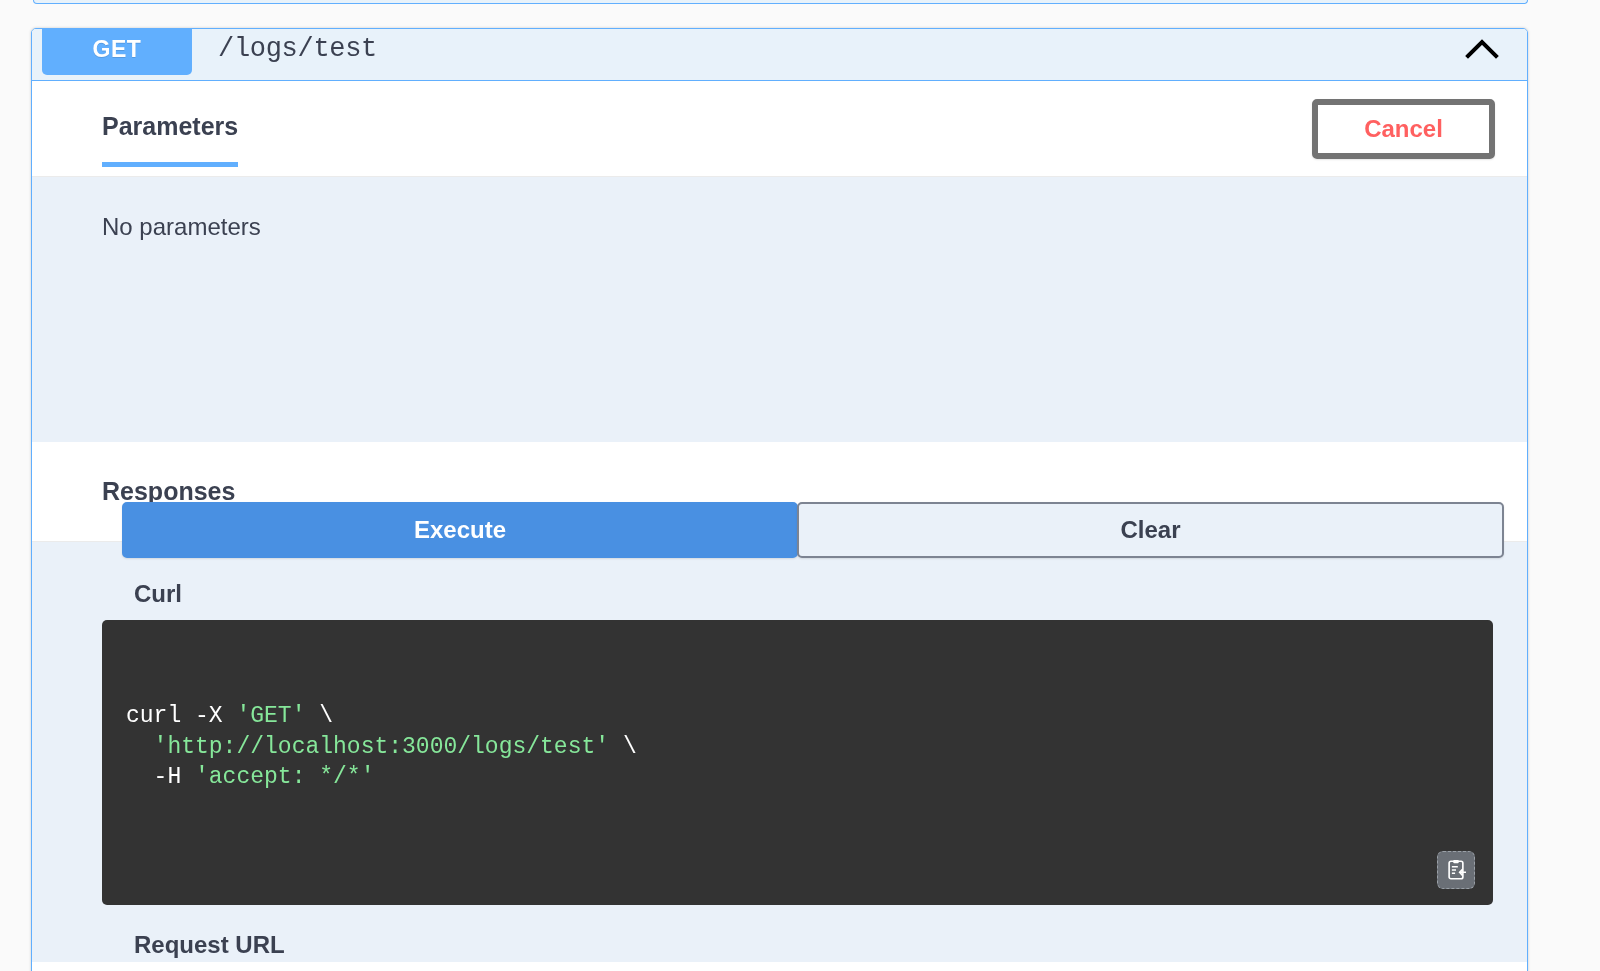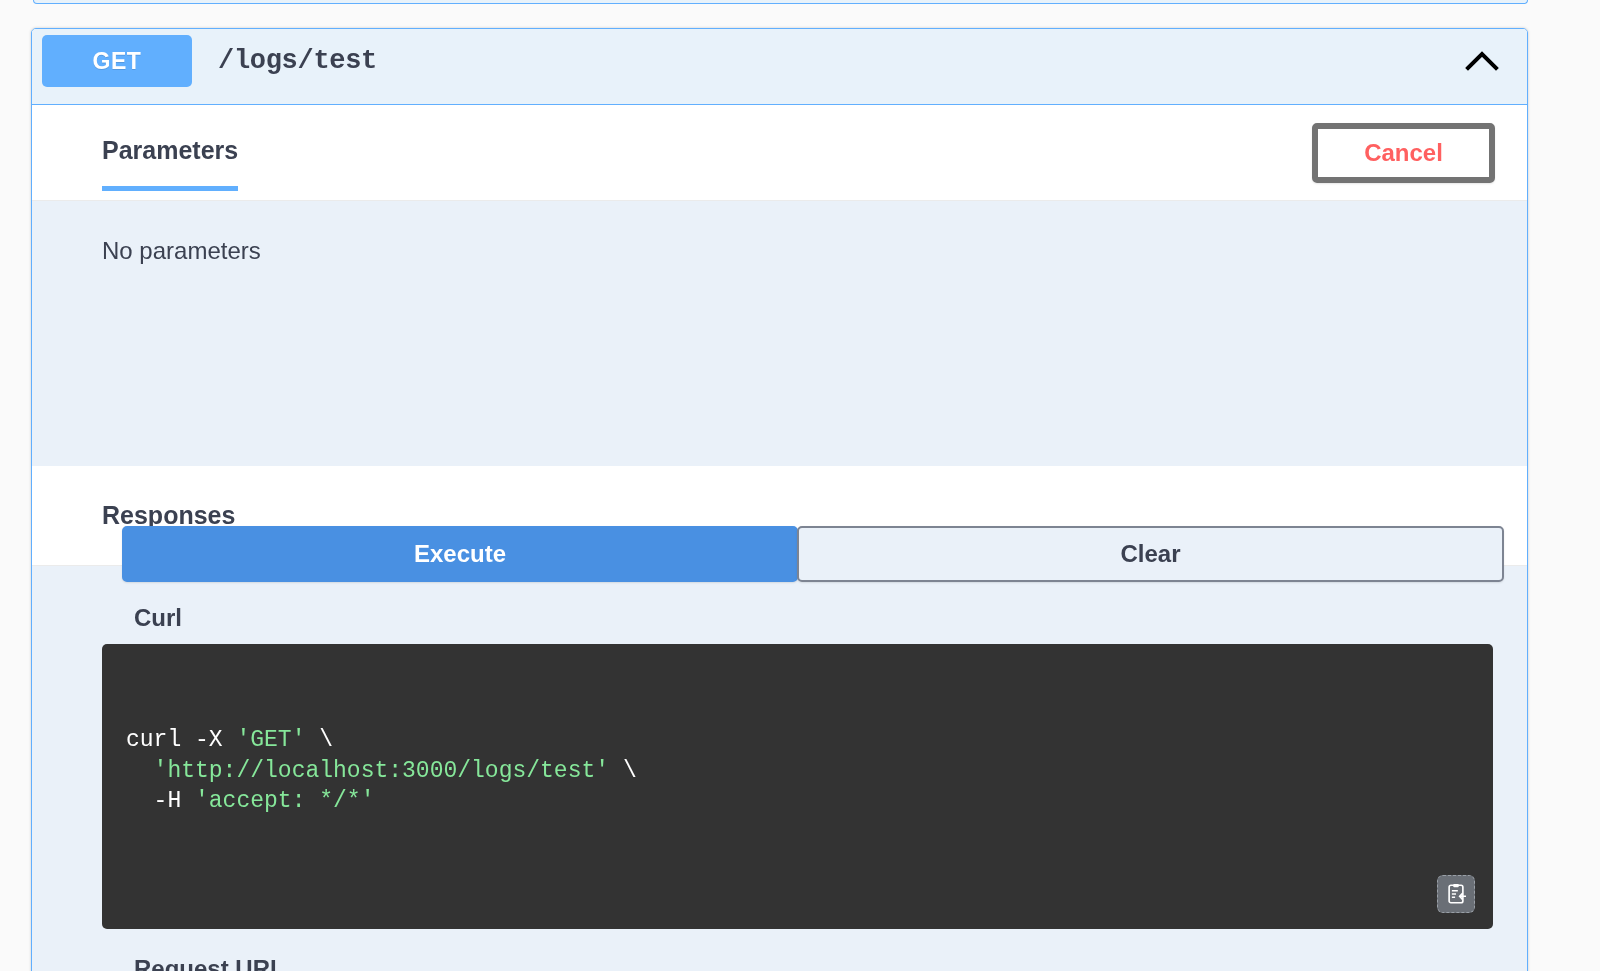--- a/index.html
+++ b/index.html
@@ -47,21 +47,21 @@
     border-radius: 5px 5px 0 0;
     box-sizing: border-box;
     box-shadow: 0 0 3px rgba(0,0,0,0.19);
     overflow: hidden;
   }
 
   
   .opblock-summary {
     display: flex;
     align-items: center;
-    height: 76px;
+    height: 52px;
     background: #e8f2fa;
     border-bottom: 1px solid #61affe;
     padding: 0 22px 12px 10px;
     box-sizing: border-box;
     cursor: pointer;
   }
 
   .http-method {
     width: 150px;
     min-width: 150px;
@@ -76,21 +76,21 @@
     border-radius: 5px;
     font-family: "Liberation Sans", sans-serif;
     text-shadow: 0 1px 0 rgba(0,0,0,0.12);
   }
 
   .op-path {
     margin-left: 26px;
     flex: 1;
     font-family: "Liberation Mono", monospace;
     font-size: 27px;
-    font-weight: bold;
+    font-weight: normal;
     color: #3b4151;
     letter-spacing: -0.3px;
   }
 
   .chevron-btn {
     width: 46px;
     height: 46px;
     display: flex;
     align-items: center;
     justify-content: center;

